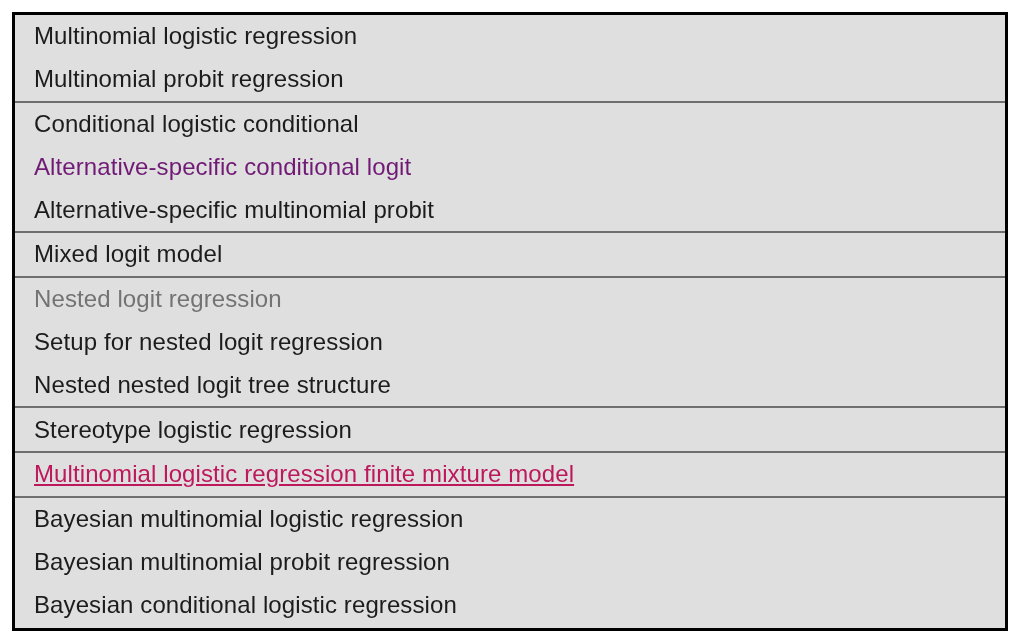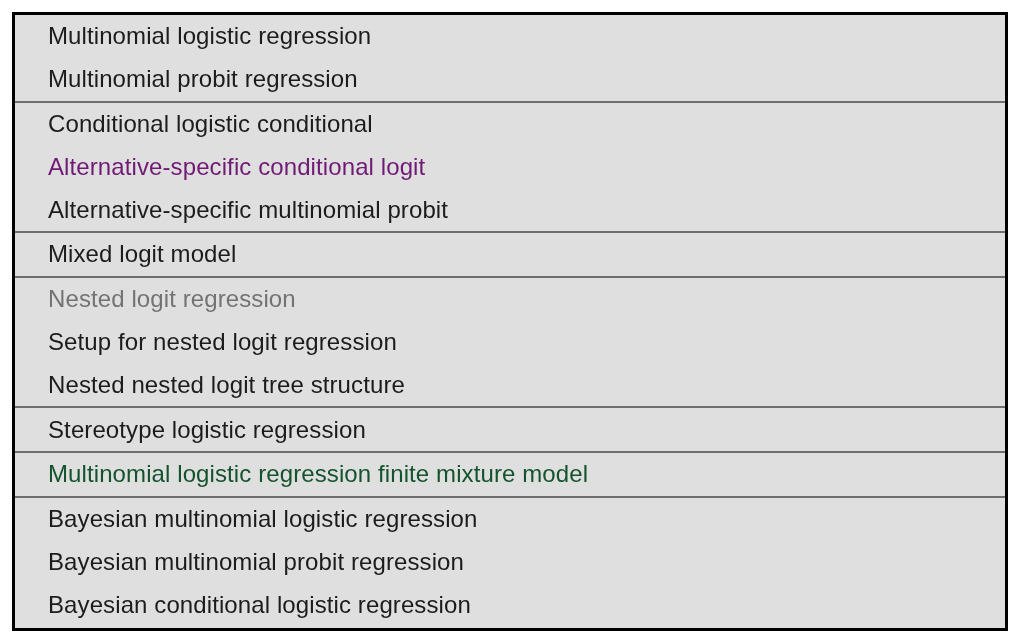--- a/index.html
+++ b/index.html
@@ -34,21 +34,21 @@
     flex-direction: column;
     border-bottom: 2px solid #6e6e6e;
   }
   .group:last-child {
     border-bottom: none;
   }
   .row {
     height: 42.8px;
     display: flex;
     align-items: center;
-    padding-left: 33px;
+    padding-left: 19px;
     font-size: 24px;
     letter-spacing: 0.1px;
     color: #1c1c1c;
     white-space: nowrap;
   }
 </style>
 </head>
 <body>
 
 <div class="page">
@@ -67,21 +67,21 @@
       </div>
       <div class="group" style="border-bottom-color: rgb(110, 110, 110);">
         <div class="row" style="color: #737373;">Nested logit regression</div>
         <div class="row" style="color: rgb(28, 28, 28);">Setup for nested logit regression</div>
         <div class="row" style="color: rgb(28, 28, 28);">Nested nested logit tree structure</div>
       </div>
       <div class="group" style="border-bottom-color: rgb(110, 110, 110);">
         <div class="row" style="color: rgb(28, 28, 28);">Stereotype logistic regression</div>
       </div>
       <div class="group" style="border-bottom-color: rgb(110, 110, 110);">
-        <div class="row" style="color: #14532d;">Multinomial logistic regression finite mixture model</div>
+        <div class="row" style="color: #be185d; text-decoration: underline;">Multinomial logistic regression finite mixture model</div>
       </div>
       <div class="group" style="border-bottom-color: rgb(110, 110, 110);">
         <div class="row" style="color: rgb(28, 28, 28);">Bayesian multinomial logistic regression</div>
         <div class="row" style="color: rgb(28, 28, 28);">Bayesian multinomial probit regression</div>
         <div class="row" style="color: rgb(28, 28, 28);">Bayesian conditional logistic regression</div>
       </div>
     </div>
 </div>
 
 </body></html>

